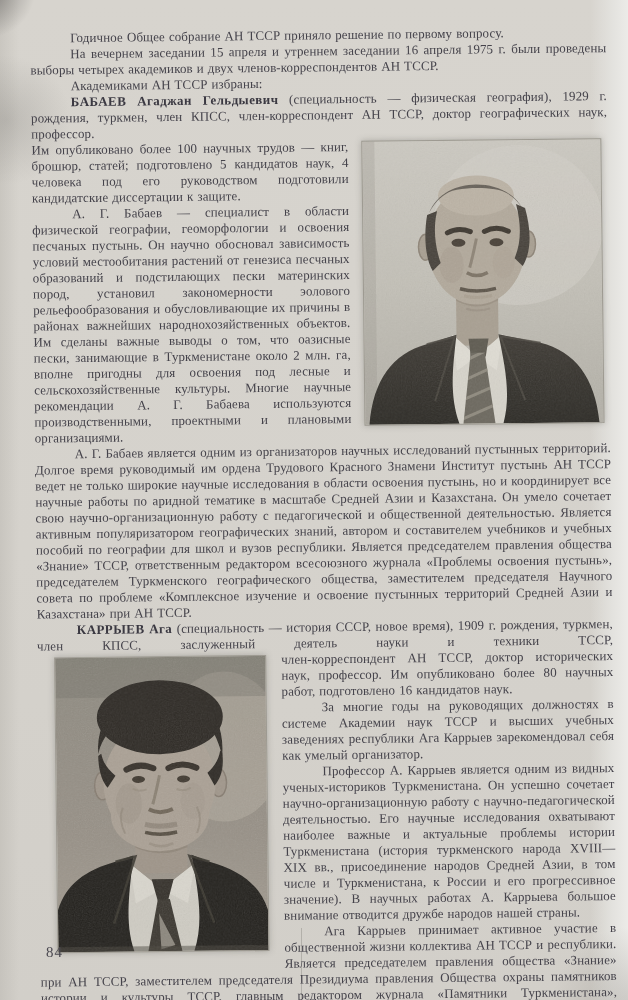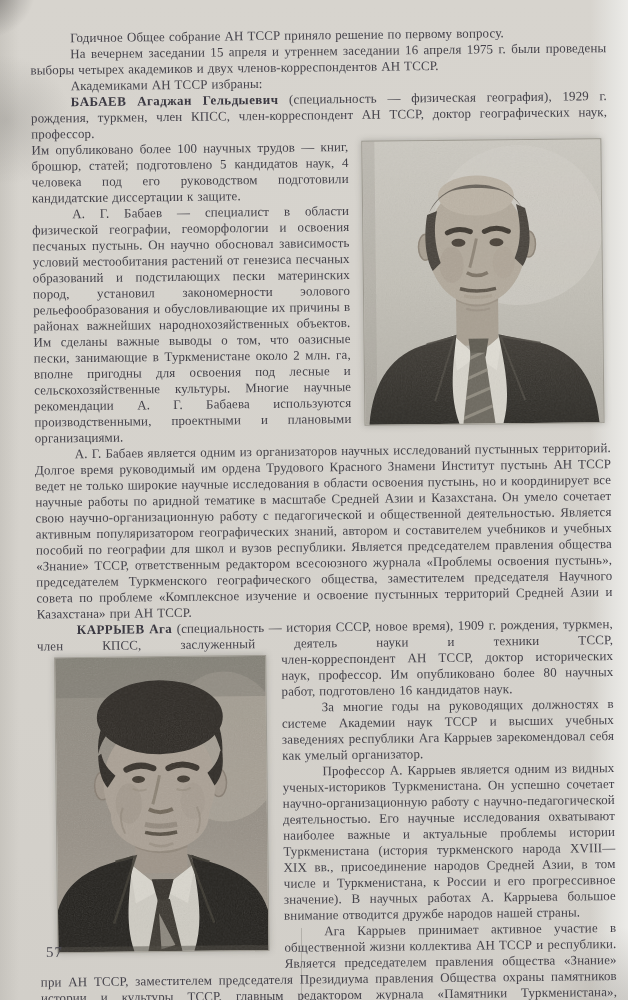--- a/index.html
+++ b/index.html
@@ -199,14 +199,14 @@
       <p>член-корреспондент АН ТССР, доктор исторических наук, профессор. Им опубликовано более 80 научных работ, подготовлено 16 кандидатов наук.</p>
 
       <p class="indent">За многие годы на руководящих должностях в системе Академии наук ТССР и высших учебных заведениях республики Ага Каррыев зарекомендовал себя как умелый организатор.</p>
 
       <p class="indent">Профессор А. Каррыев является одним из видных ученых-историков Туркменистана. Он успешно сочетает научно-организационную работу с научно-педагогической деятельностью. Его научные исследования охватывают наиболее важные и актуальные проблемы истории Туркменистана (история туркменского народа XVIII—XIX вв., присоединение народов Средней Азии, в том числе и Туркменистана, к России и его прогрессивное значение). В научных работах А. Каррыева большое внимание отводится дружбе народов нашей страны.</p>
 
       <p class="indent">Ага Каррыев принимает активное участие в общественной жизни коллектива АН ТССР и республики. Является председателем правления общества «Знание» при АН ТССР, заместителем председателя Президиума правления Общества охраны памятников истории и культуры ТССР, главным редактором журнала «Памятники Туркменистана», председателем Ученого совета Института истории им. Ш. Батырова АН ТССР по присуждению кандидатских степеней.</p>
     </div>
   </div>
 
-  <div class="page-number">57</div>
+  <div class="page-number">84</div>
 </div>
 
 </body></html>

